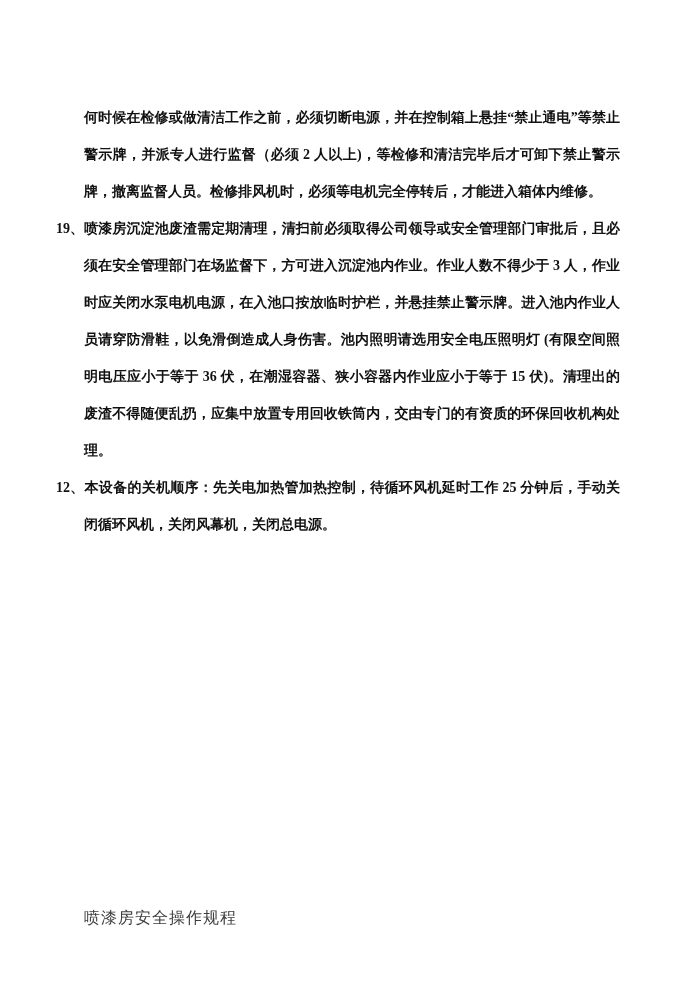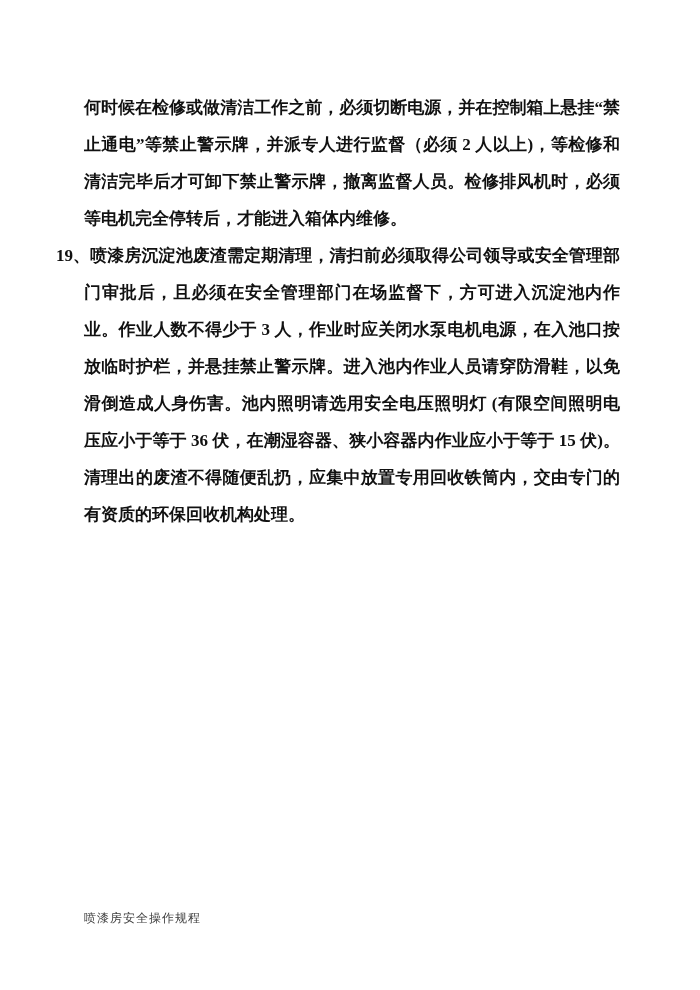--- a/index.html
+++ b/index.html
@@ -13,22 +13,22 @@
     width: 700px;
     height: 990px;
     background: #ffffff;
     overflow: hidden;
     font-family: "Liberation Serif", "DejaVu Serif", serif;
   }
   .content {
     position: absolute;
     left: 84px;
     width: 536px;
-    top: 89px;
-    font-size: 17px;
+    top: 99px;
+    font-size: 14px;
     line-height: 37px;
     font-weight: 700;
     color: #111111;
     text-align: justify;
     text-justify: inter-character;
   }
   .para {
     margin: 0;
     padding: 0;
   }
@@ -39,38 +39,39 @@
     display: inline;
   }
   .footer {
     position: absolute;
     left: 84px;
     width: 536px;
     top: 908px;
     display: flex;
     justify-content: space-between;
     align-items: baseline;
-    font-size: 12px;
+    font-size: 16px;
     line-height: 20px;
     font-weight: 400;
     color: #3d3d3d;
     letter-spacing: 1px;
   }
 </style>
 </head>
 <body>
 
 <div class="page">
 
   <div class="content">
 
     <p class="para">何时候在检修或做清洁工作之前，必须切断电源，并在控制箱上悬挂“禁止通电”等禁止警示牌，并派专人进行监督（必须 2 人以上)，等检修和清洁完毕后才可卸下禁止警示牌，撤离监督人员。检修排风机时，必须等电机完全停转后，才能进入箱体内维修。</p>
 
     <p class="para hanging"><span class="num">19、</span><span>喷漆房沉淀池废渣需定期清理，清扫前必须取得公司领导或安全管理部门审批后，且必须在安全管理部门在场监督下，方可进入沉淀池内作业。作业人数不得少于 3 人，作业时应关闭水泵电机电源，在入池口按放临时护栏，并悬挂禁止警示牌。进入池内作业人员请穿防滑鞋，以免滑倒造成人身伤害。池内照明请选用安全电压照明灯 (有限空间照明电压应小于等于 36 伏，在潮湿容器、狭小容器内作业应小于等于 15 伏)。清理出的废渣不得随便乱扔，应集中放置专用回收铁筒内，交由专门的有资质的环保回收机构处理。</span></p>
 
+    <p class="para hanging"><span class="num">12、</span><span>本设备的关机顺序：先关电加热管加热控制，待循环风机延时工作 25 分钟后，手动关闭循环风机，关闭风幕机，关闭总电源。</span></p>
 
   </div>
 
   <div class="footer">
     <span>喷漆房安全操作规程</span>
   </div>
 
 </div>
 
 </body></html>

